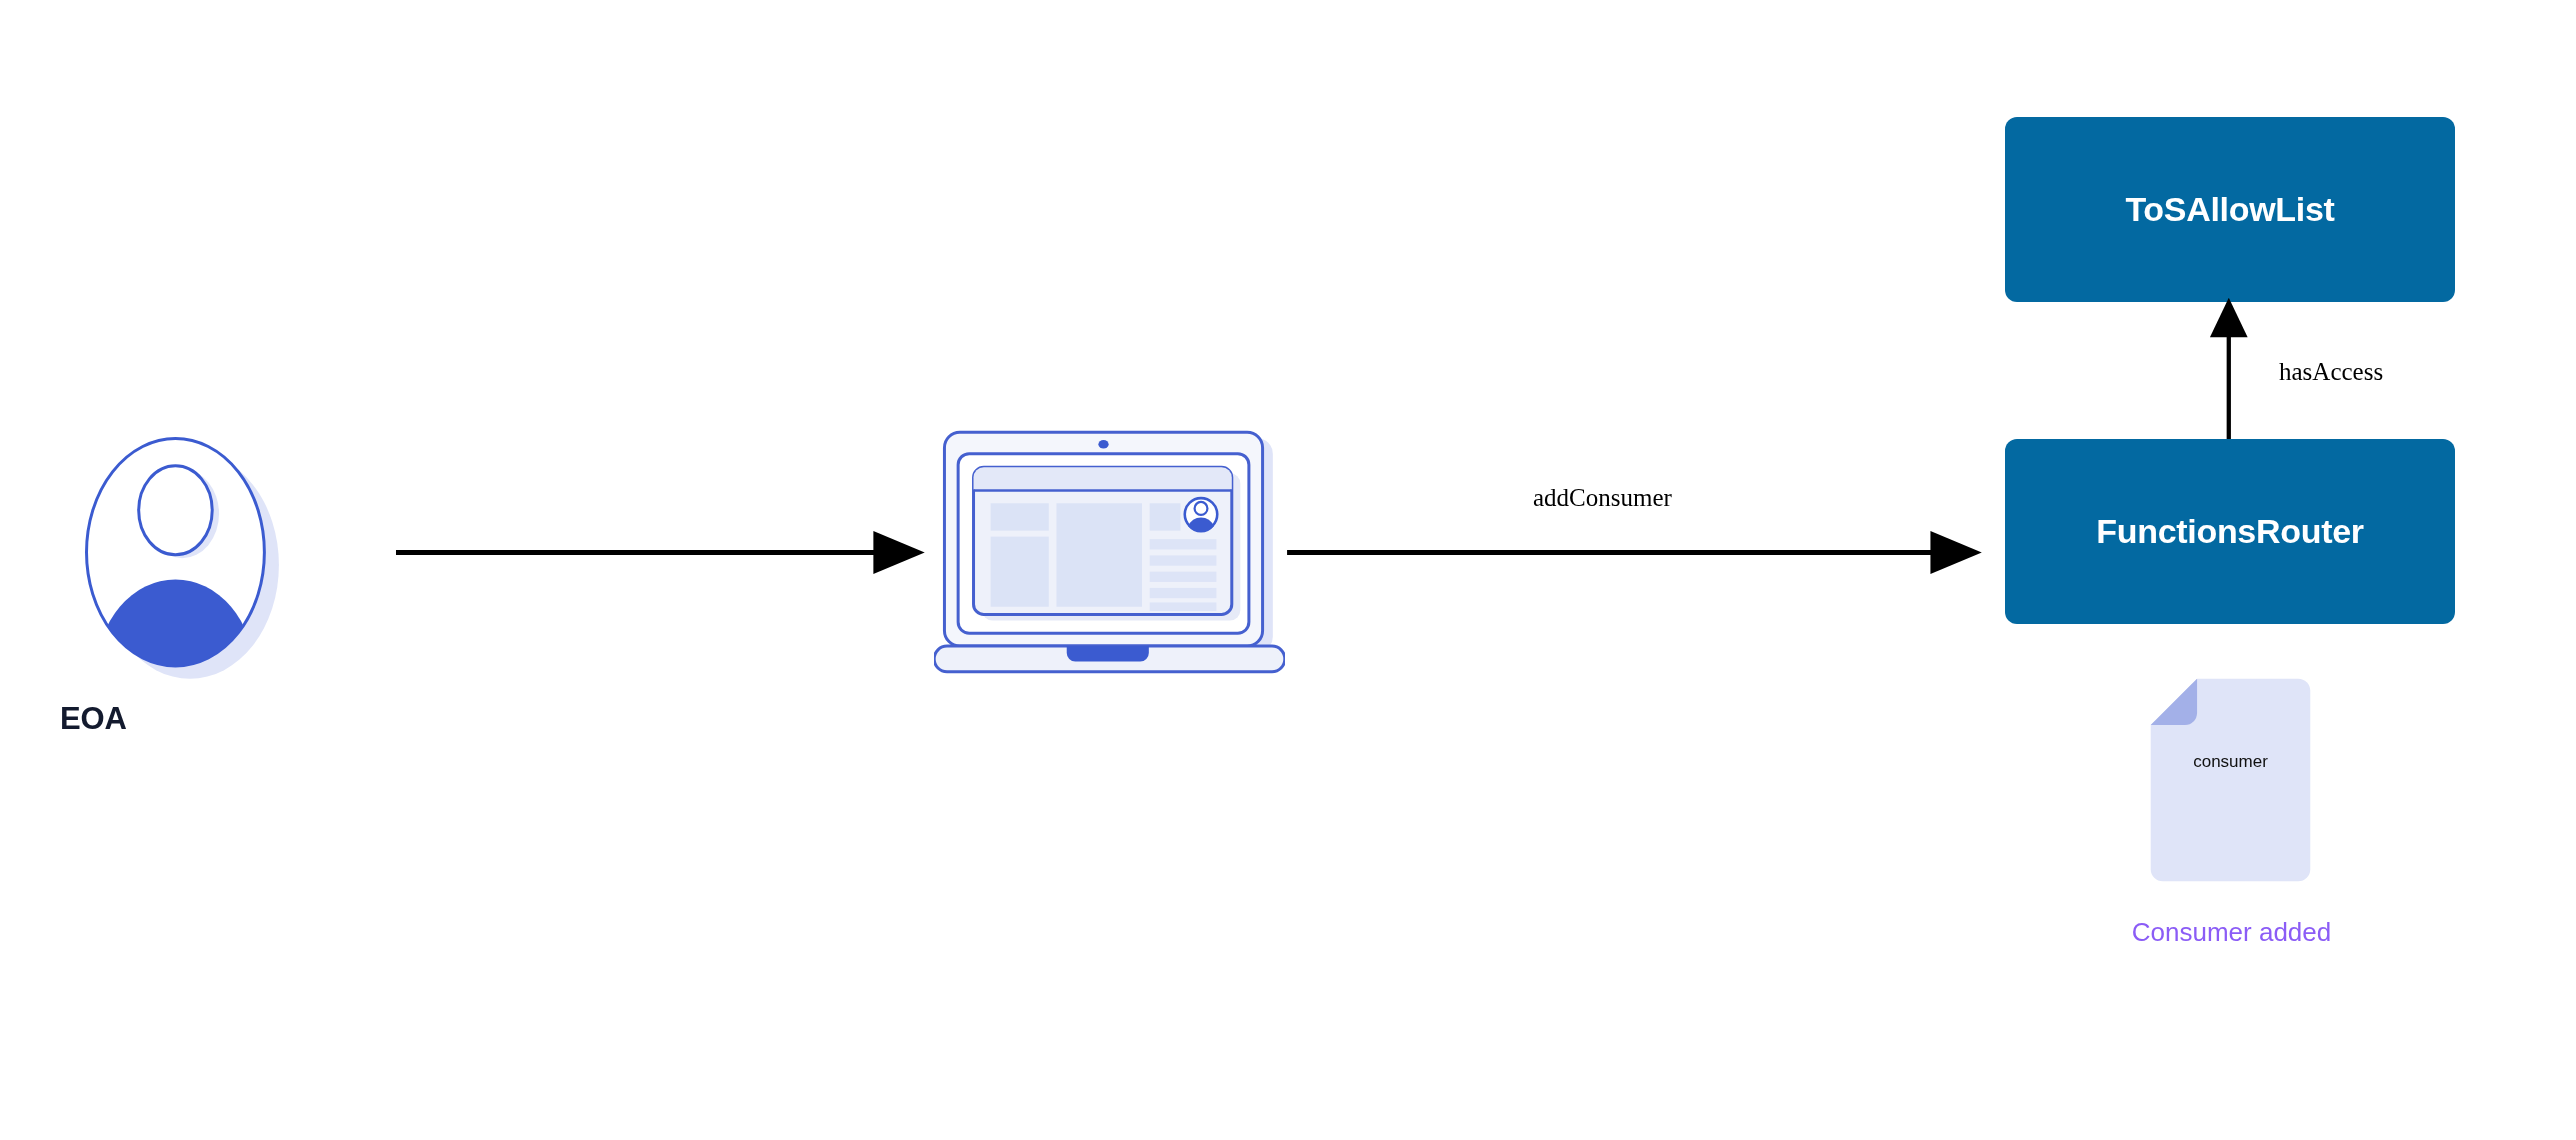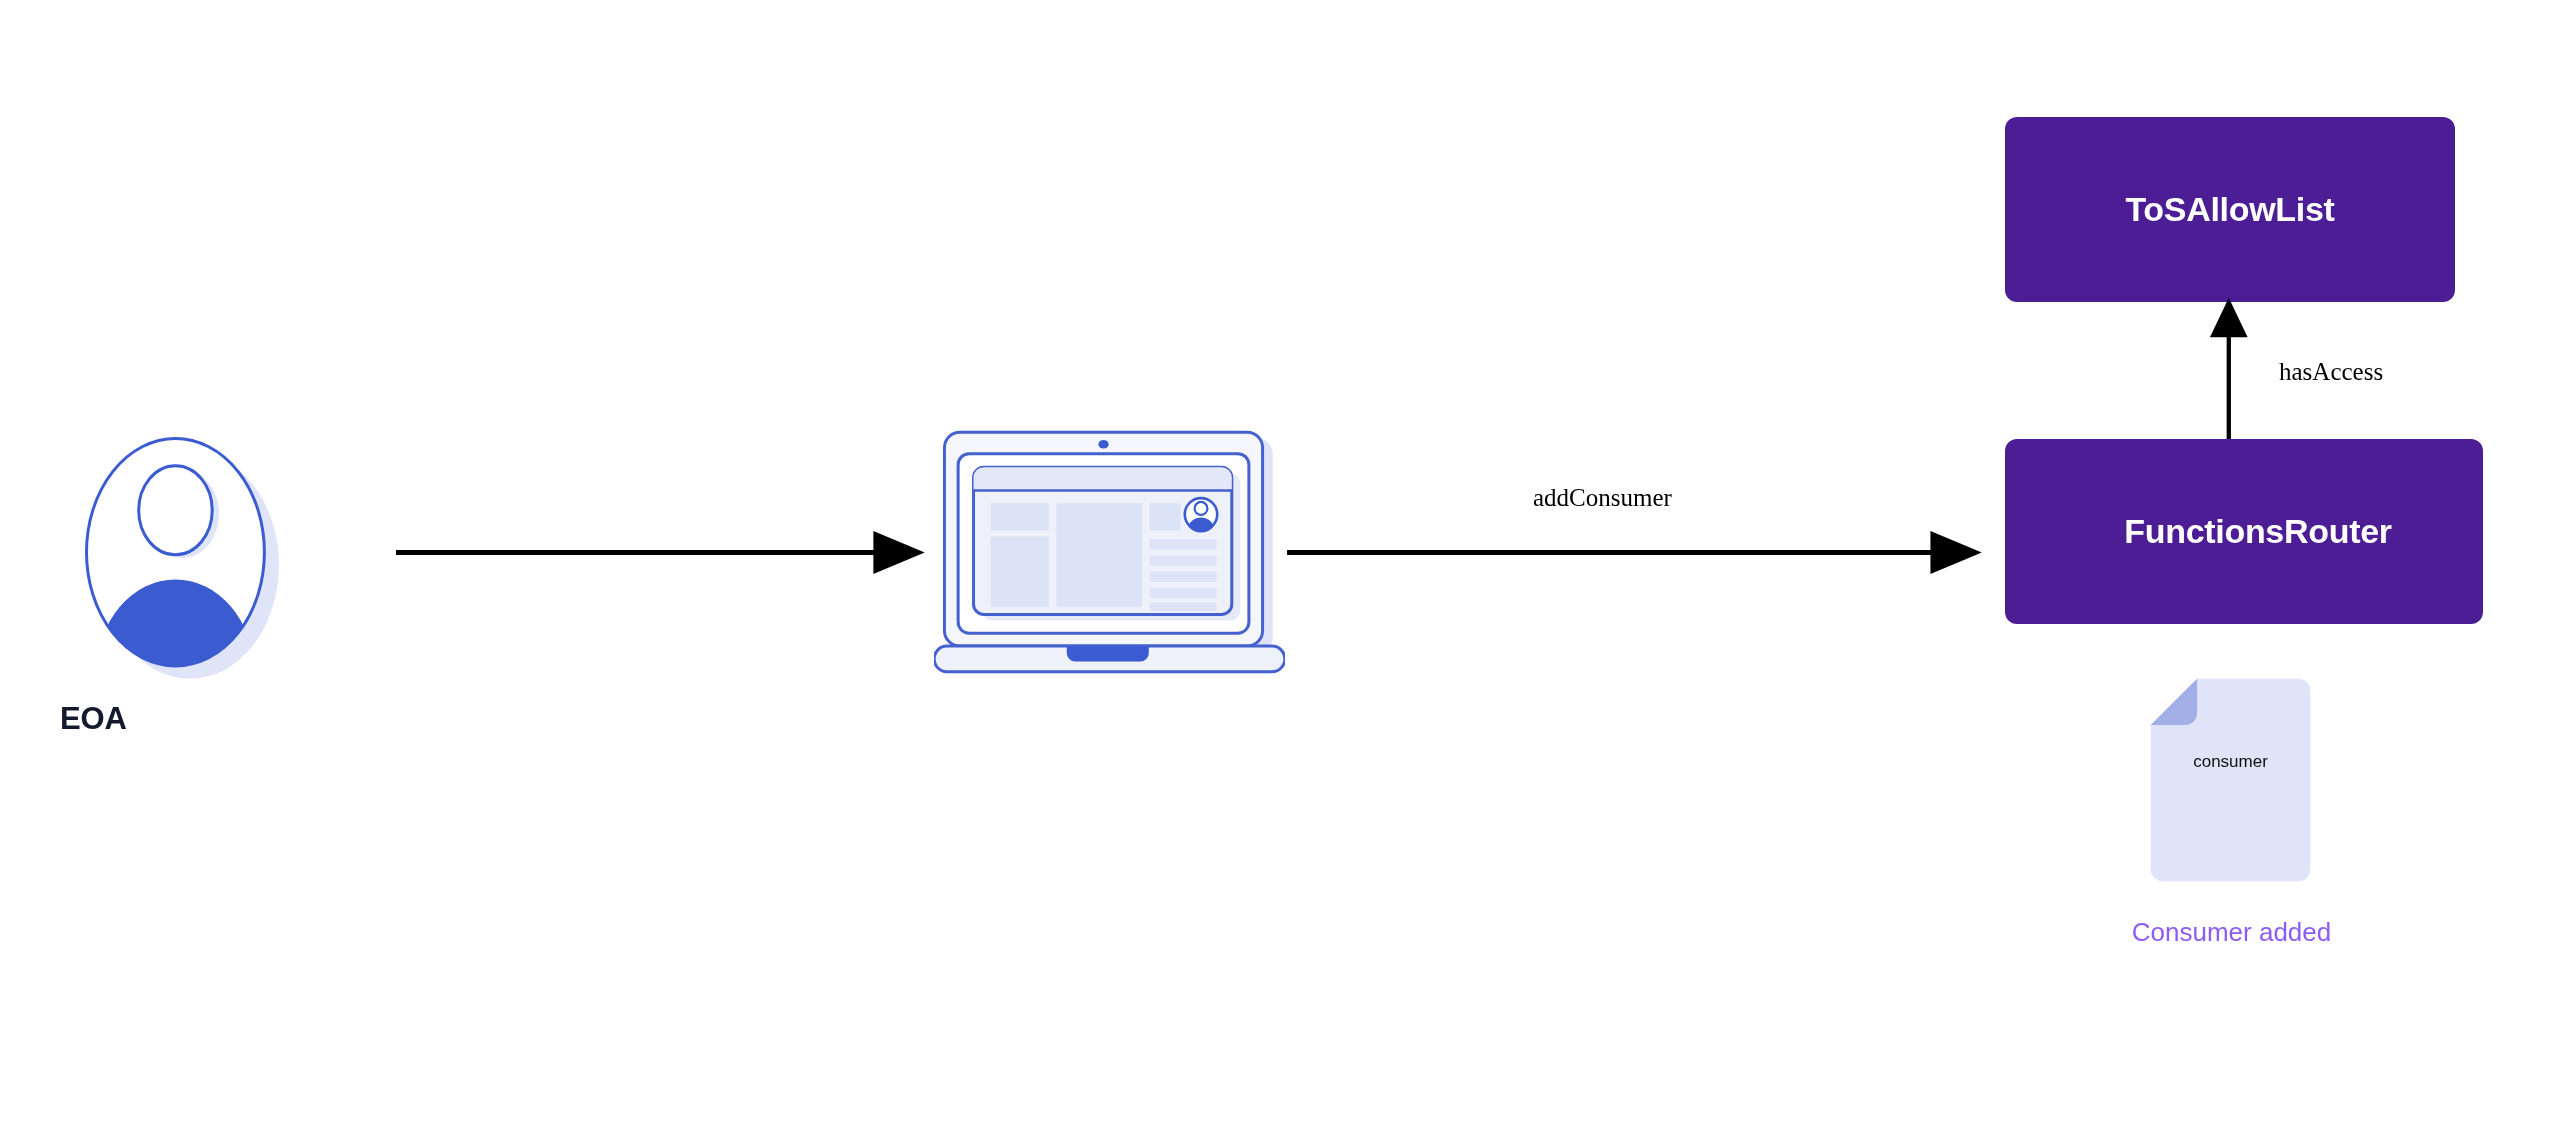--- a/index.html
+++ b/index.html
@@ -26,21 +26,21 @@
     color: #131a2e;
     font-size: 31px;
     letter-spacing: -0.2px;
     white-space: nowrap;
     font-family: "Liberation Sans", sans-serif;
   }
 
   
   .contract-box {
     position: absolute;
-    background: #4c1d95;
+    background: #0369a1;
     border-radius: 12px;
     display: flex;
     align-items: center;
     justify-content: center;
   }
   .contract-box span {
     color: #ffffff;
     font-weight: bold;
     font-size: 34px;
     letter-spacing: -0.3px;
@@ -164,21 +164,21 @@
   </div>
 
   <div class="abs" style="left:2202px; top:296px; width:69px; height:150px;">
     <svg width="69" height="150" viewBox="0 0 80 175">
       <line x1="31" y1="175" x2="31" y2="38" stroke="#000000" stroke-width="5"></line>
       <polygon points="31,2 9,48 53,48" fill="#000000"></polygon>
     </svg>
   </div>
   <div class="edge-label" style="left:2279px; top:358px;">hasAccess</div>
 
-  <div class="contract-box" style="left:2005px; top:439px; width:450px; height:185px;padding-left:28px;">
+  <div class="contract-box" style="left:2005px; top:439px; width:450px; height:185px;">
     <span>FunctionsRouter</span>
   </div>
 
   <div class="abs" style="left:2149px; top:677px; width:163px; height:206px;">
     <svg width="163" height="206" viewBox="0 0 190 240">
 
       <path d="M56 2 H174 a14 14 0 0 1 14 14 V224 a14 14 0 0 1 -14 14 H16 a14 14 0 0 1 -14 -14 V56 Z" fill="#dfe4f8"></path>
 
       <path d="M56 2 V42 a14 14 0 0 1 -14 14 H2 Z" fill="#a3b0e8"></path>
     </svg>

